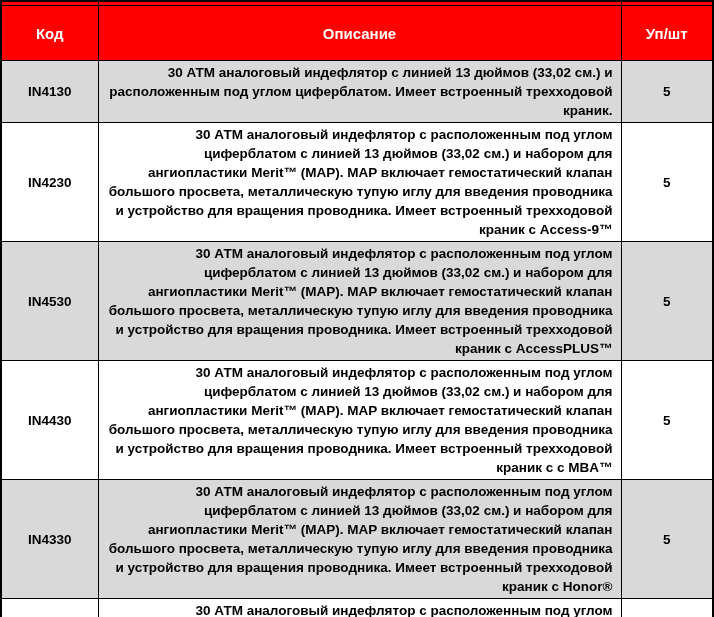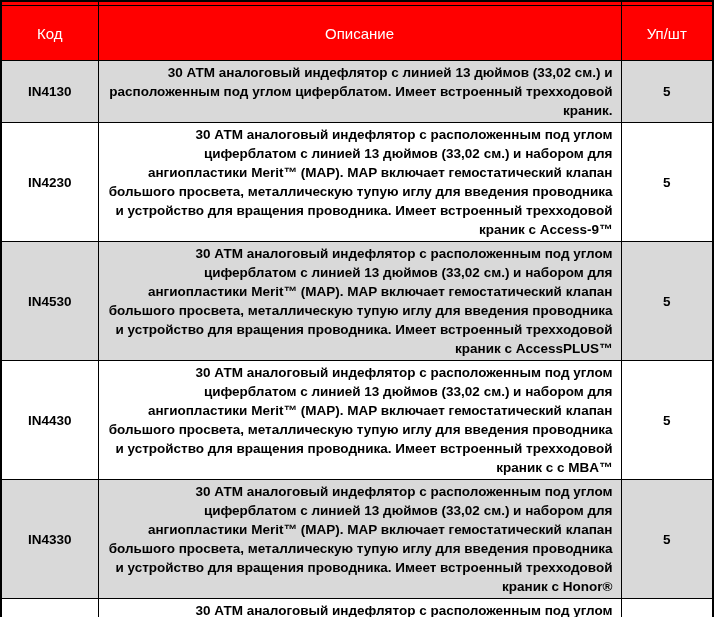--- a/index.html
+++ b/index.html
@@ -27,21 +27,21 @@
   tr.spacer-row td {
     height: 3px;
     padding: 0;
     background: var(--header-bg, #ff0000);
   }
   tr.header-row th {
     height: 50px;
     background: var(--header-bg, #ff0000);
     color: var(--header-text, #ffffff);
     font-size: 15px;
-    font-weight: normal;
+    font-weight: bold;
     text-align: center;
     vertical-align: middle;
     padding: 2px 4px;
   }
   tr.data-row td {
     vertical-align: middle;
     font-weight: bold;
     font-size: 13.5px;
     line-height: 19px;
     background: var(--plain-row-bg, #ffffff);

